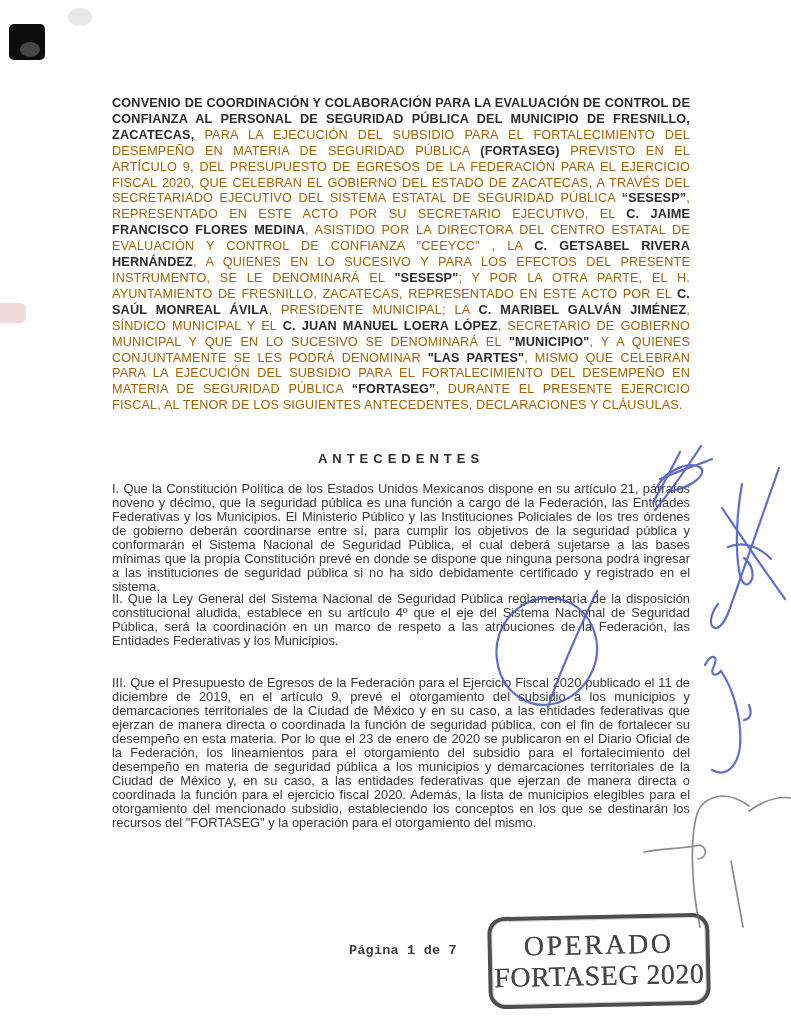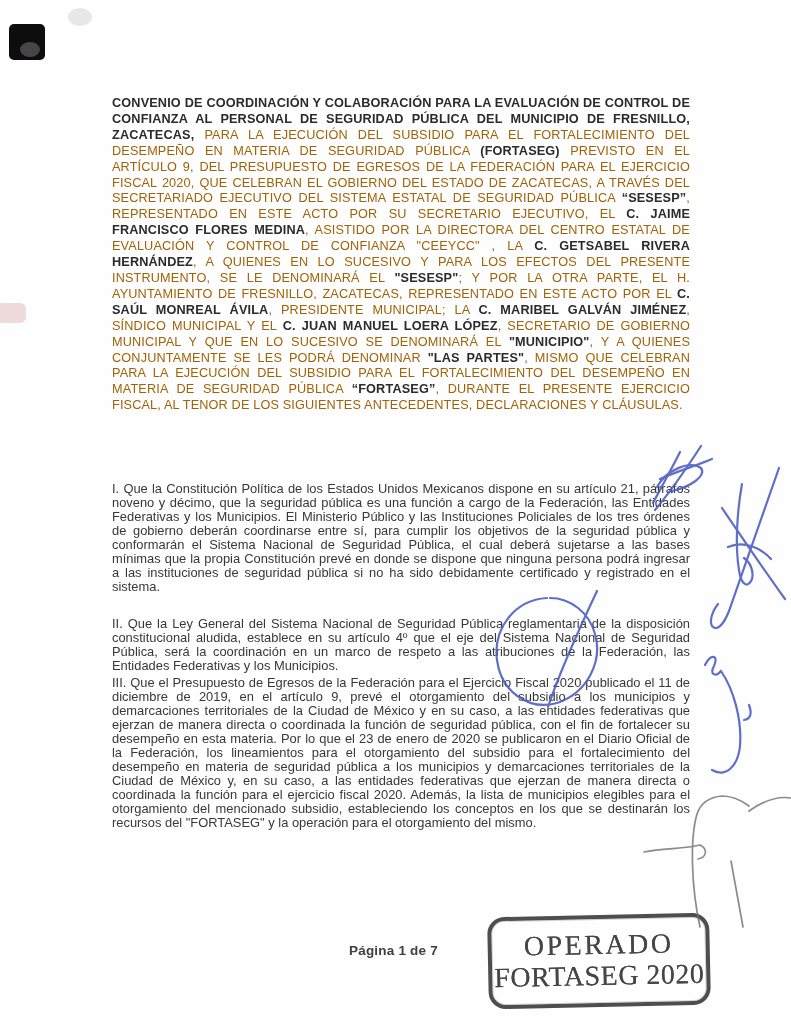--- a/index.html
+++ b/index.html
@@ -28,26 +28,26 @@
     font-weight:bold;letter-spacing:.15px;
   }
   .title-par span{font-weight:normal;color:#a16207;}
   .title-par b{font-weight:bold;color:#2b2b2b;}
   .heading{
     top:451px;text-align:center;font-weight:bold;font-size:13px;
     letter-spacing:5px;color:#2f2f2f;
   }
   .body-par{font-size:12.9px;line-height:14px;color:#383838;}
   .par-1{top:482px;}
-  .par-2{top:617px;}
+  .par-2{top:592px;}
   .par-3{top:676px;}
 
   .footer{
     position:absolute;left:349px;top:943px;
-    font-size:13.5px;font-weight:600;color:#3f3f3f;letter-spacing:.2px;
+    font-size:13.5px;font-weight:600;color:#3f3f3f;letter-spacing:.2px;font-family:Liberation Mono, monospace;
   }
 
   
   .stamp{
     position:absolute;left:488px;top:915px;width:214px;height:84px;
     border:4px solid #4e4e4e;border-radius:17px;
     transform:rotate(-1.2deg);
     display:flex;flex-direction:column;align-items:center;justify-content:center;
     color:var(--stamp,#464646);
     font-family:"Liberation Serif", serif;
@@ -66,20 +66,21 @@
 
 <div class="page">
 
   <div class="redaction"></div>
   <div class="smudge s1"></div>
   <div class="smudge s2"></div>
   <div class="smudge s3"></div>
 
   <div class="tblock title-par"><b>CONVENIO DE COORDINACIÓN Y COLABORACIÓN PARA LA EVALUACIÓN DE CONTROL DE CONFIANZA AL PERSONAL DE SEGURIDAD PÚBLICA DEL MUNICIPIO DE FRESNILLO, ZACATECAS,</b><span> PARA LA EJECUCIÓN DEL SUBSIDIO PARA EL FORTALECIMIENTO DEL DESEMPEÑO EN MATERIA DE SEGURIDAD PÚBLICA </span><b>(FORTASEG)</b><span> PREVISTO EN EL ARTÍCULO 9, DEL PRESUPUESTO DE EGRESOS DE LA FEDERACIÓN PARA EL EJERCICIO FISCAL 2020, QUE CELEBRAN EL GOBIERNO DEL ESTADO DE ZACATECAS, A TRAVÉS DEL SECRETARIADO EJECUTIVO DEL SISTEMA ESTATAL DE SEGURIDAD PÚBLICA </span><b>“SESESP”</b><span>, REPRESENTADO EN ESTE ACTO POR SU SECRETARIO EJECUTIVO, EL </span><b>C. JAIME FRANCISCO FLORES MEDINA</b><span>, ASISTIDO POR LA DIRECTORA DEL CENTRO ESTATAL DE EVALUACIÓN Y CONTROL DE CONFIANZA "CEEYCC" , LA </span><b>C. GETSABEL RIVERA HERNÁNDEZ</b><span>, A QUIENES EN LO SUCESIVO Y PARA LOS EFECTOS DEL PRESENTE INSTRUMENTO, SE LE DENOMINARÁ EL </span><b>"SESESP"</b><span>; Y POR LA OTRA PARTE, EL H. AYUNTAMIENTO DE FRESNILLO, ZACATECAS, REPRESENTADO EN ESTE ACTO POR EL </span><b>C. SAÚL MONREAL ÁVILA</b><span>, PRESIDENTE MUNICIPAL; LA </span><b>C. MARIBEL GALVÁN JIMÉNEZ</b><span>, SÍNDICO MUNICIPAL Y EL </span><b>C. JUAN MANUEL LOERA LÓPEZ</b><span>, SECRETARIO DE GOBIERNO MUNICIPAL Y QUE EN LO SUCESIVO SE DENOMINARÁ EL </span><b>"MUNICIPIO"</b><span>, Y A QUIENES CONJUNTAMENTE SE LES PODRÁ DENOMINAR </span><b>"LAS PARTES"</b><span>, MISMO QUE CELEBRAN PARA LA EJECUCIÓN DEL SUBSIDIO PARA EL FORTALECIMIENTO DEL DESEMPEÑO EN MATERIA DE SEGURIDAD PÚBLICA </span><b>“FORTASEG”</b><span>, DURANTE EL PRESENTE EJERCICIO FISCAL, AL TENOR DE LOS SIGUIENTES ANTECEDENTES, DECLARACIONES Y CLÁUSULAS.</span></div>
 
+  <div class="tblock heading">ANTECEDENTES</div>
 
   <div class="tblock body-par par-1">I. Que la Constitución Política de los Estados Unidos Mexicanos dispone en su artículo 21, párrafos noveno y décimo, que la seguridad pública es una función a cargo de la Federación, las Entidades Federativas y los Municipios. El Ministerio Público y las Instituciones Policiales de los tres órdenes de gobierno deberán coordinarse entre sí, para cumplir los objetivos de la seguridad pública y conformarán el Sistema Nacional de Seguridad Pública, el cual deberá sujetarse a las bases mínimas que la propia Constitución prevé en donde se dispone que ninguna persona podrá ingresar a las instituciones de seguridad pública si no ha sido debidamente certificado y registrado en el sistema.</div>
 
   <div class="tblock body-par par-2">II. Que la Ley General del Sistema Nacional de Seguridad Pública reglamentaria de la disposición constitucional aludida, establece en su artículo 4º que el eje del Sistema Nacional de Seguridad Pública, será la coordinación en un marco de respeto a las atribuciones de la Federación, las Entidades Federativas y los Municipios.</div>
 
   <div class="tblock body-par par-3">III. Que el Presupuesto de Egresos de la Federación para el Ejercicio Fiscal 2020 publicado el 11 de diciembre de 2019, en el artículo 9, prevé el otorgamiento del subsidio a los municipios y demarcaciones territoriales de la Ciudad de México y en su caso, a las entidades federativas que ejerzan de manera directa o coordinada la función de seguridad pública, con el fin de fortalecer su desempeño en esta materia. Por lo que el 23 de enero de 2020 se publicaron en el Diario Oficial de la Federación, los lineamientos para el otorgamiento del subsidio para el fortalecimiento del desempeño en materia de seguridad pública a los municipios y demarcaciones territoriales de la Ciudad de México y, en su caso, a las entidades federativas que ejerzan de manera directa o coordinada la función para el ejercicio fiscal 2020. Además, la lista de municipios elegibles para el otorgamiento del mencionado subsidio, estableciendo los conceptos en los que se destinarán los recursos del "FORTASEG" y la operación para el otorgamiento del mismo.</div>
 
   <div class="footer">Página 1 de 7</div>
 
   <div class="stamp">

